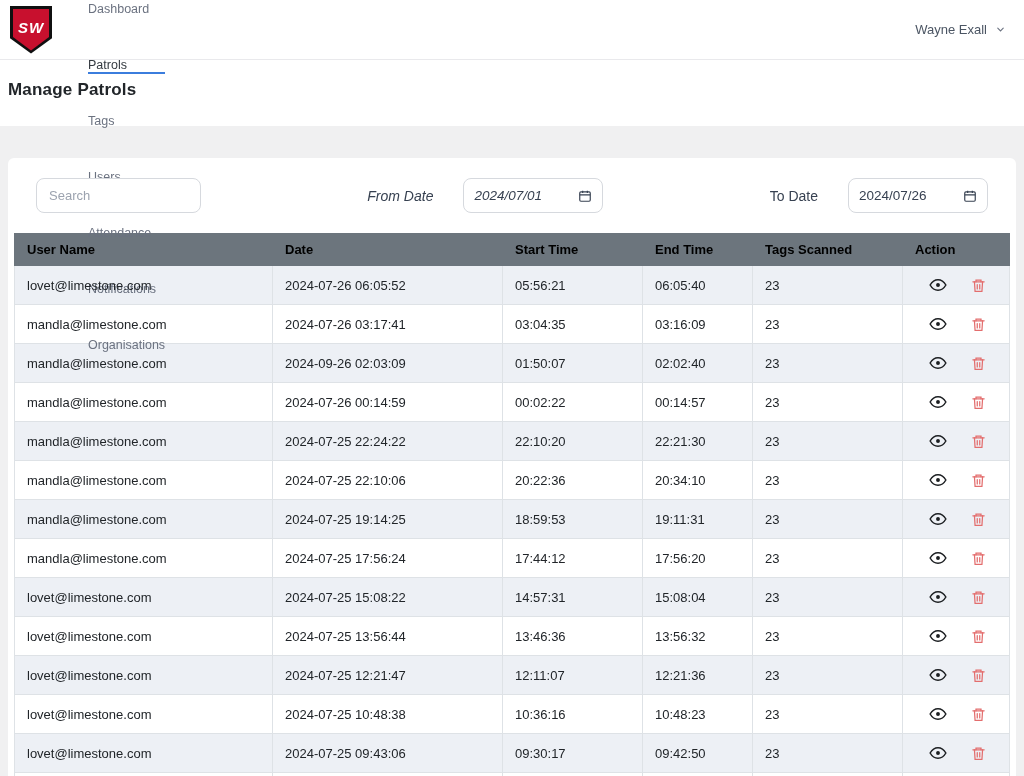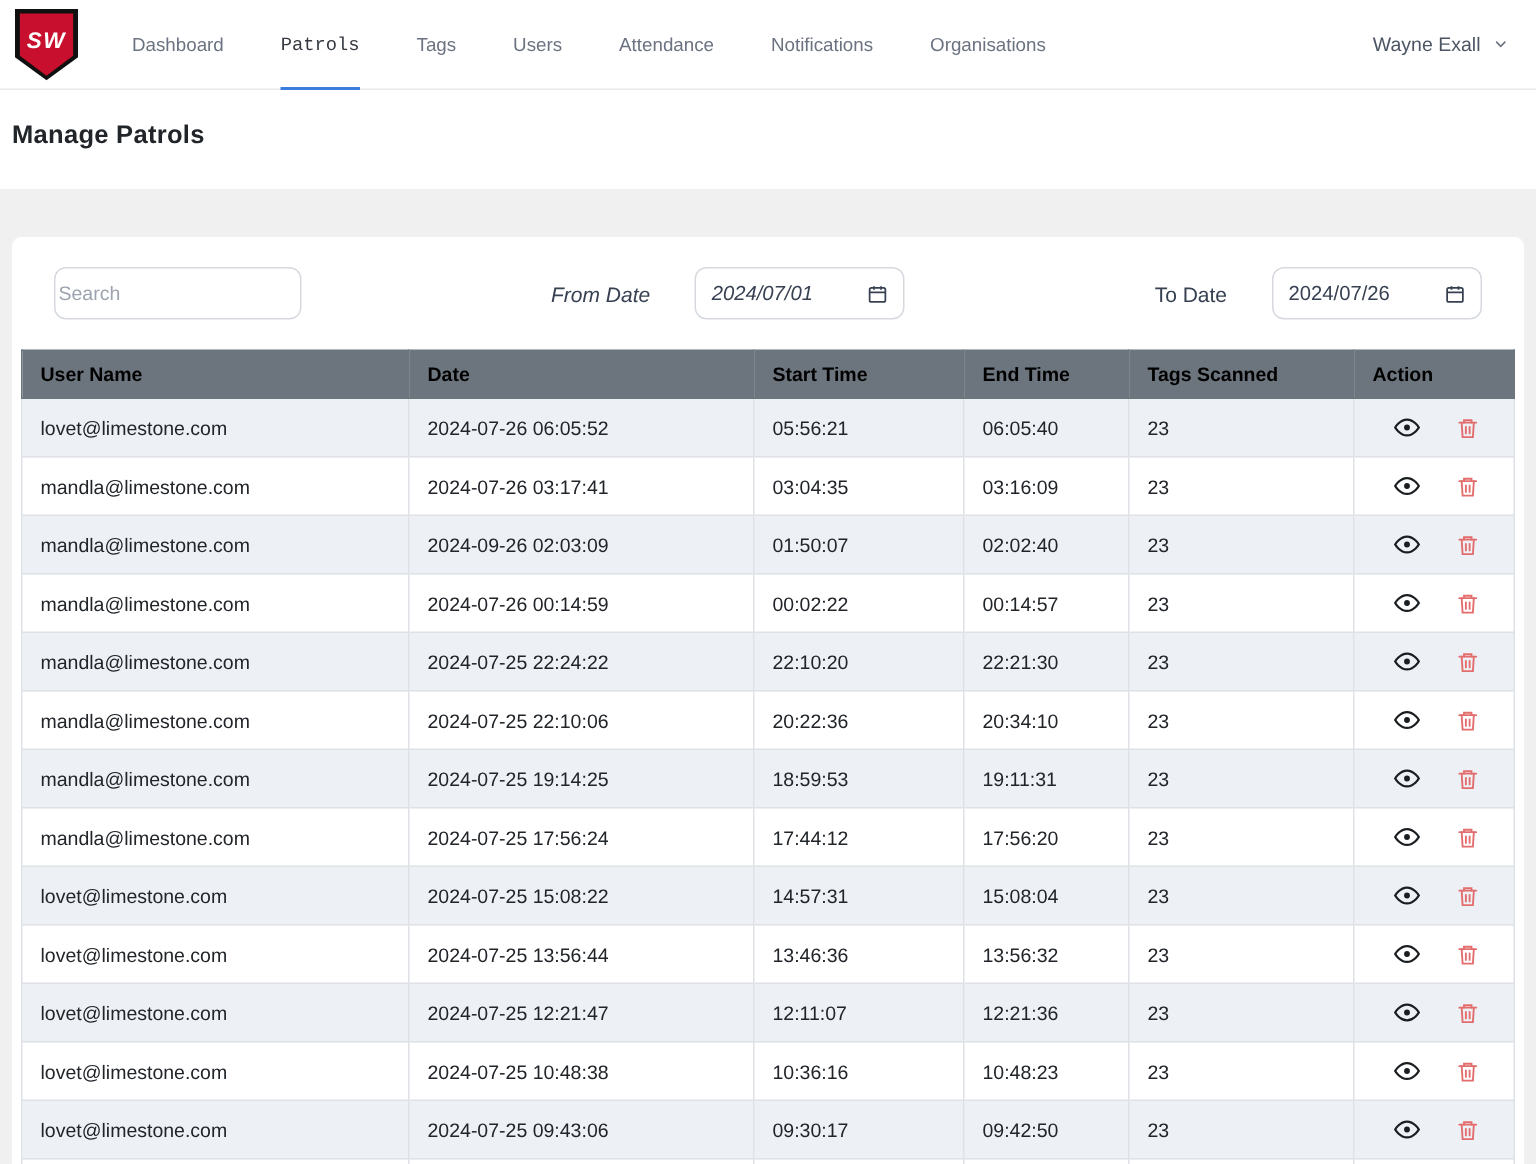--- a/index.html
+++ b/index.html
@@ -20,43 +20,43 @@
     width:42px; height:48px; background:#101010;
     clip-path: polygon(0 0, 100% 0, 100% 68%, 50% 100%, 0 68%);
     display:flex; align-items:center; justify-content:center;
   }
   .shield-inner {
     width:36px; height:42px; background:var(--logo-red,#c8102e);
     clip-path: polygon(0 0, 100% 0, 100% 68%, 50% 100%, 0 68%);
     display:flex; flex-direction:column; align-items:center; justify-content:center;
   }
   .logo-sw { color:#fff; font-weight:700; font-style:italic; font-size:15px; letter-spacing:1px; line-height:1; margin-top:-4px; }
-  nav { display:flex; align-items:stretch; height:60px; gap:38px; }
+  nav { display:flex; align-items:stretch; height:60px; gap:38px;flex-direction:column; }
   .nav-item {
     display:flex; align-items:center; font-size:12.5px; color:#6b7280;
     text-decoration:none; cursor:pointer; border-bottom:2px solid transparent; padding-top:2px;
   }
-  .nav-item.active { color:#343a40; border-bottom-color: var(--accent-blue,#3b7ddd); font-weight:500;font-family:Liberation Mono, monospace; }
+  .nav-item.active { color:#343a40; border-bottom-color: var(--accent-blue,#3b7ddd); font-weight:500; }
   .user-menu {
     margin-left:auto; display:flex; align-items:center; gap:8px;
     font-size:13px; color:#4b5563; cursor:pointer;justify-content:flex-end;
   }
 
   
   .title-bar { background:#fff; padding:20px 10px 26px 8px; }
   .title-bar h1 { font-size:17px; font-weight:700; color:#212529; letter-spacing:.2px; }
 
   
   .content { padding:32px 8px 0 8px; }
   .card { background:#fff; border-radius:6px; padding:20px 6px 0 6px; }
 
   .filters { display:flex; align-items:center; padding:0 22px 20px 22px; }
   .search-input {
     width:165px; height:35px; border:1px solid #d6d9de; border-radius:8px;
-    padding:0 2px; font-size:13px; color:#374151; outline:none;
+    padding:0 12px; font-size:13px; color:#374151; outline:none;
     font-family:"Liberation Sans", sans-serif;
   }
   .search-input::placeholder { color:#9ca3af; }
   .filter-group { display:flex; align-items:center; gap:30px; }
   .filter-group.first { margin-left:auto;font-style:italic; }
   .filter-group.second { margin-left:auto; }
   .filter-label { font-size:14px; color:#374151; }
   .date-input {
     width:140px; height:35px; border:1px solid #d6d9de; border-radius:8px;
     display:flex; align-items:center; justify-content:space-between;

